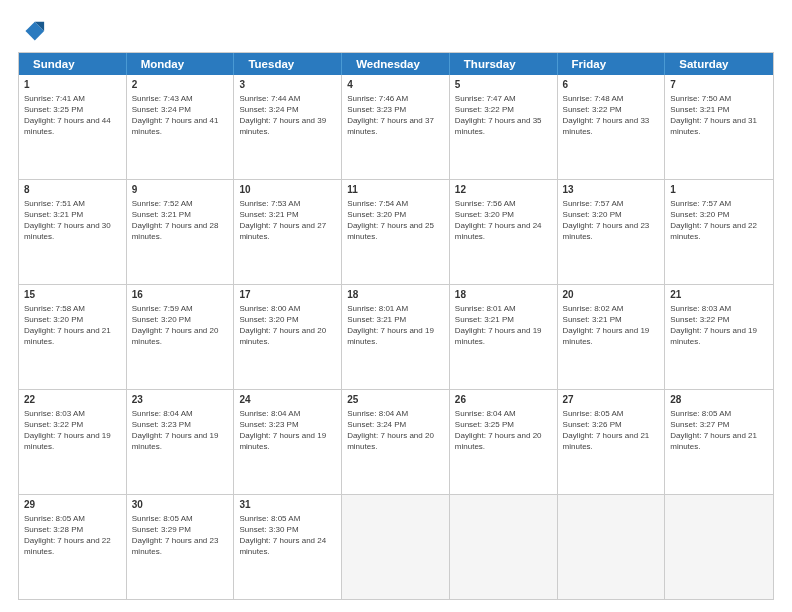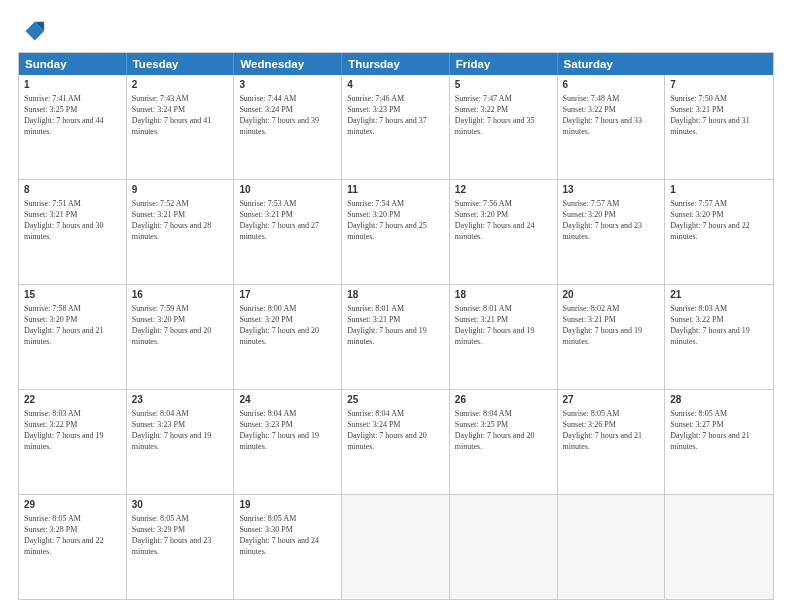--- a/index.html
+++ b/index.html
@@ -72,20 +72,21 @@
       grid-template-columns: repeat(7, 1fr);
       background: #2a7abf;
     }
     .cal-header-cell {
       color: #fff;
       font-size: 11.5px;
       font-weight: bold;
       padding: 5px 6px;
       text-align: left;
       border-right: 1px solid #4a9ad4;
+      margin-left: 8px;
     }
     .cal-header-cell:last-child { border-right: none; }
     .cal-body {
       flex: 1;
       display: flex;
       flex-direction: column;
     }
     .cal-row {
       display: grid;
       grid-template-columns: repeat(7, 1fr);
@@ -107,21 +108,20 @@
     .cal-cell .day-num {
       font-size: 10px;
       font-weight: bold;
       display: block;
       margin-bottom: 1px;
     }
     .cal-cell .info {
       font-size: 8px;
       color: #444;
       line-height: 1.4;
-      font-family: Liberation Serif, serif;
     }
   </style>
 </head>
 <body>
 
 <div class="page">
   <div class="header">
     <div class="logo">
       <svg class="logo-icon" viewBox="0 0 30 30">
         <polygon points="18,4 28,14 18,24 8,14" fill="#2a7abf"></polygon>
@@ -134,20 +134,21 @@
     </div>
     <div class="title-block">
       <div class="main-title"></div>
       <div class="subtitle"></div>
     </div>
   </div>
 
   <div class="calendar">
     <div class="cal-header" id="cal-header">
         <div class="cal-header-cell">Sunday</div>
+        <div class="cal-header-cell">Monday</div>
         <div class="cal-header-cell">Tuesday</div>
         <div class="cal-header-cell">Wednesday</div>
         <div class="cal-header-cell">Thursday</div>
         <div class="cal-header-cell">Friday</div>
         <div class="cal-header-cell">Saturday</div>
       </div>
     <div class="cal-body" id="cal-body">
         <div class="cal-row">
           <div class="cal-cell">
             <span class="day-num">1</span>
@@ -271,21 +272,21 @@
         <div class="cal-row">
           <div class="cal-cell">
             <span class="day-num">29</span>
             <div class="info">Sunrise: 8:05 AM<br>Sunset: 3:28 PM<br>Daylight: 7 hours and 22 minutes.</div>
           </div>
           <div class="cal-cell">
             <span class="day-num">30</span>
             <div class="info">Sunrise: 8:05 AM<br>Sunset: 3:29 PM<br>Daylight: 7 hours and 23 minutes.</div>
           </div>
           <div class="cal-cell">
-            <span class="day-num">19</span>
+            <span class="day-num">31</span>
             <div class="info">Sunrise: 8:05 AM<br>Sunset: 3:30 PM<br>Daylight: 7 hours and 24 minutes.</div>
           </div>
           <div class="cal-cell empty"></div>
           <div class="cal-cell empty"></div>
           <div class="cal-cell empty"></div>
           <div class="cal-cell empty"></div>
         </div>
       </div>
   </div>
 </div>

